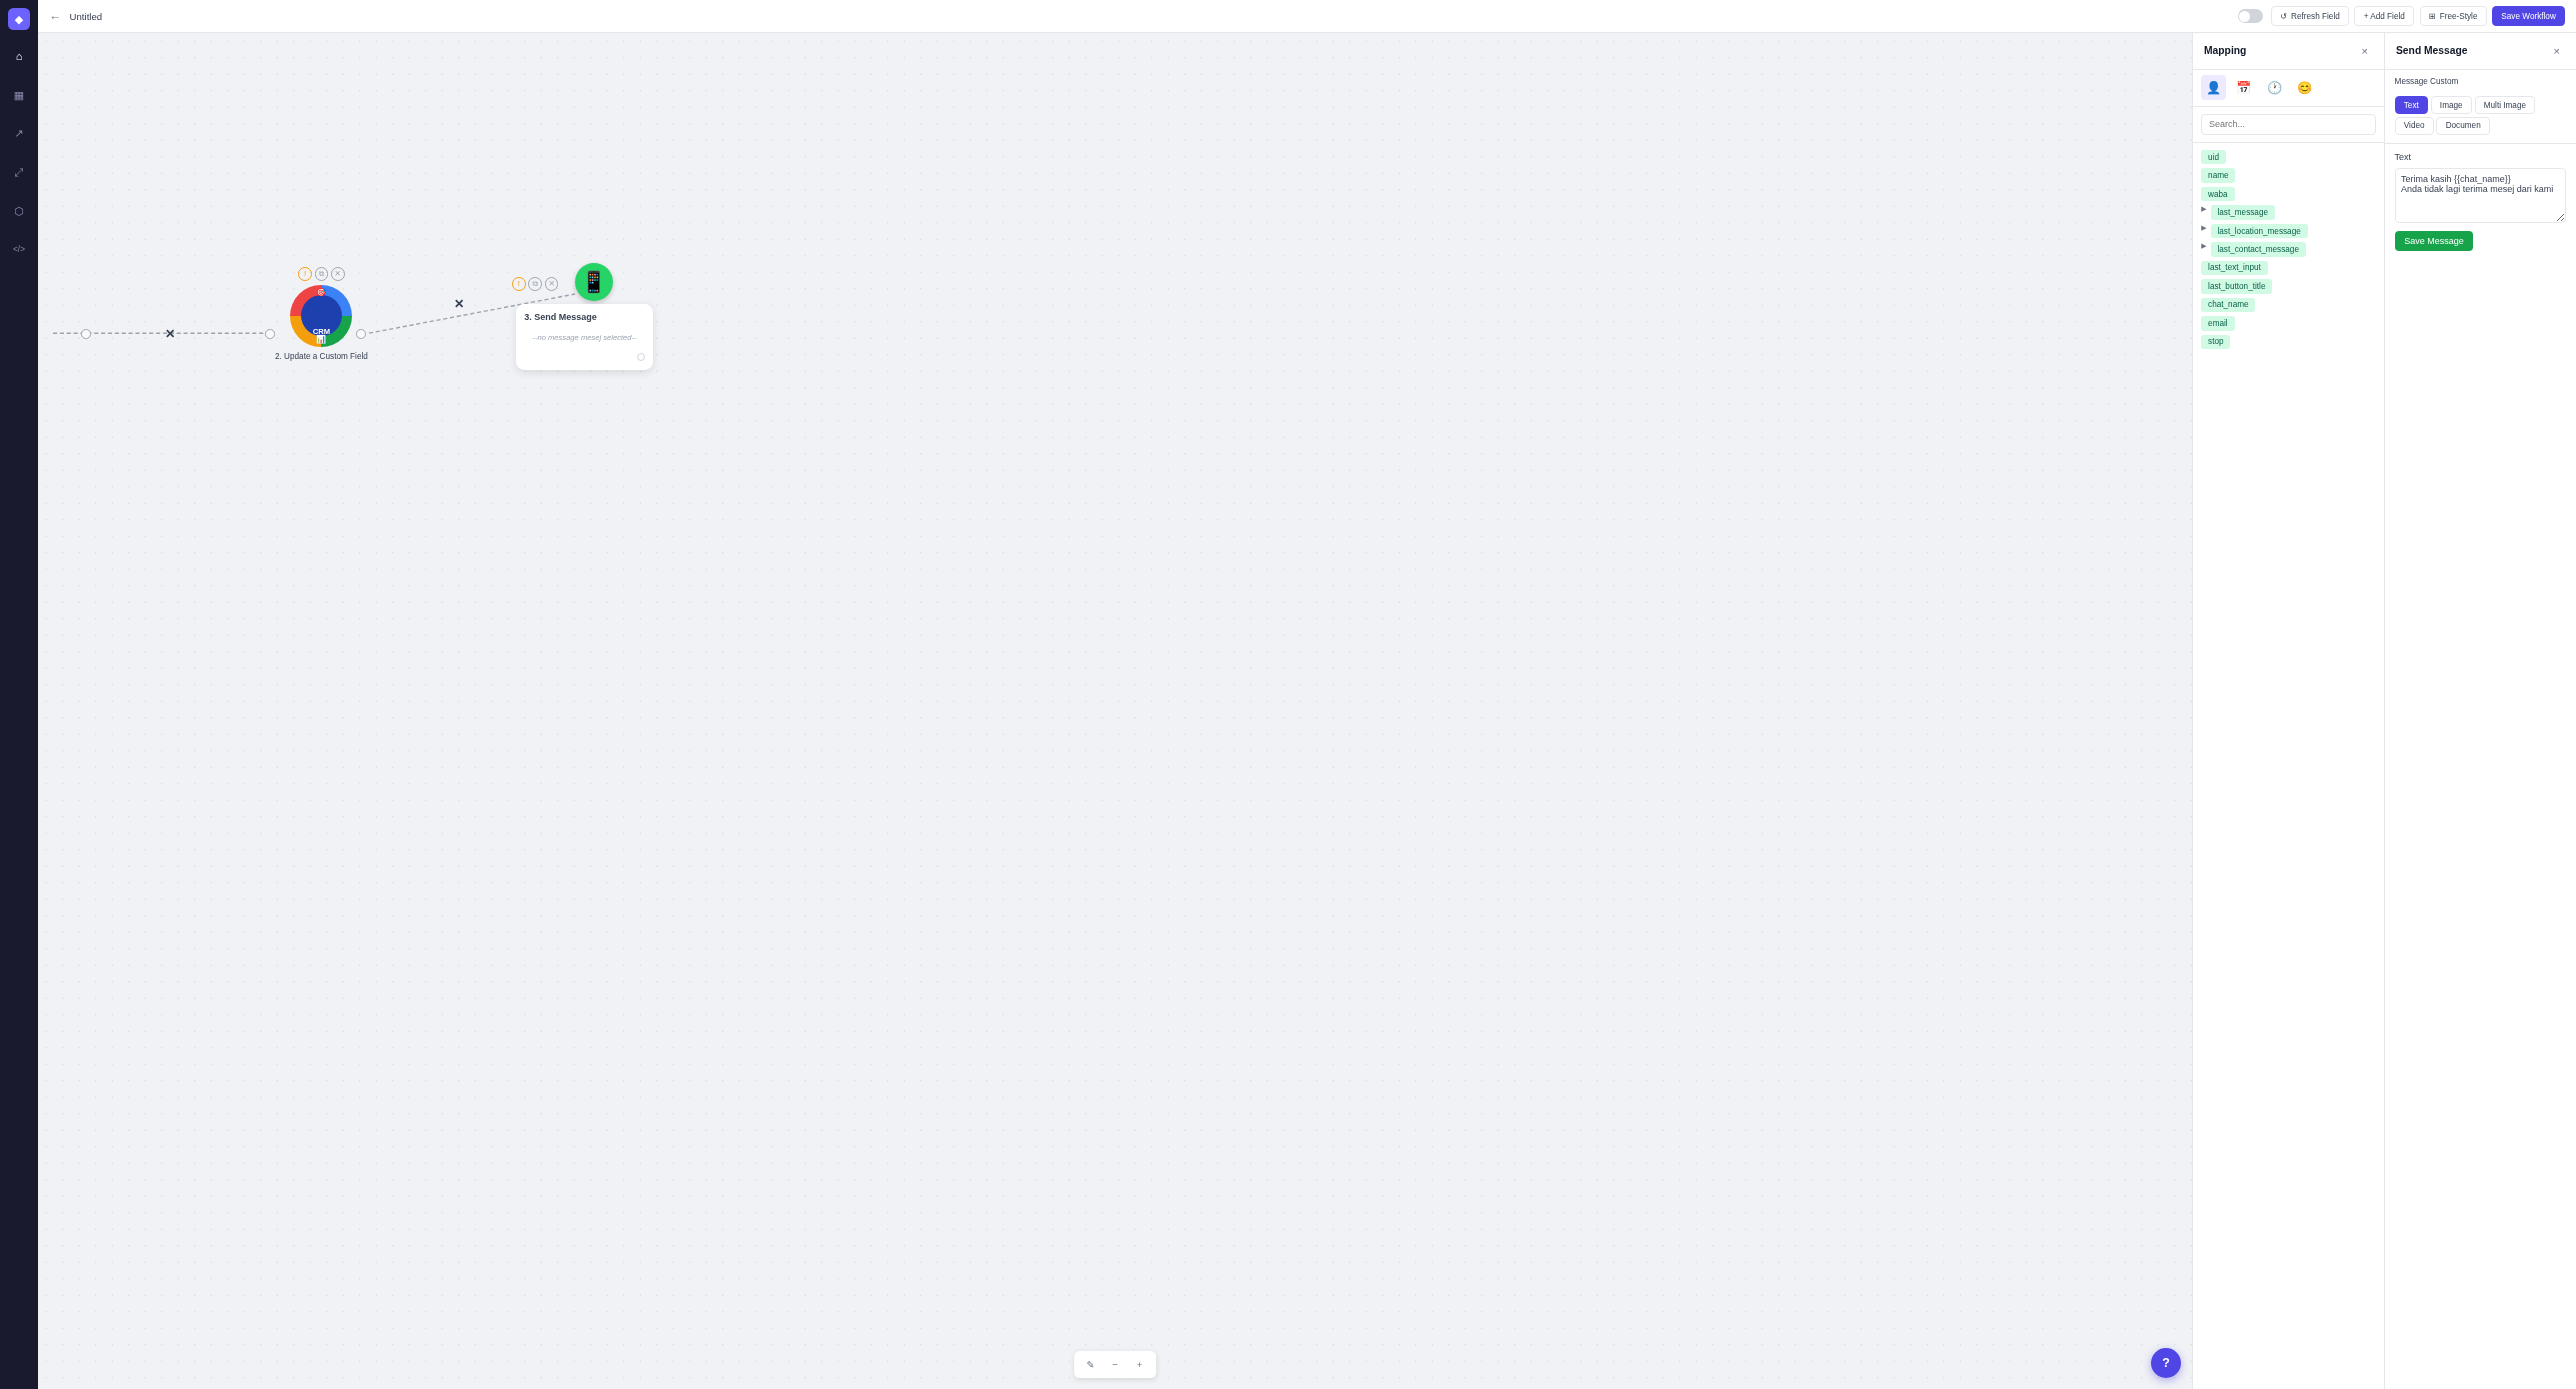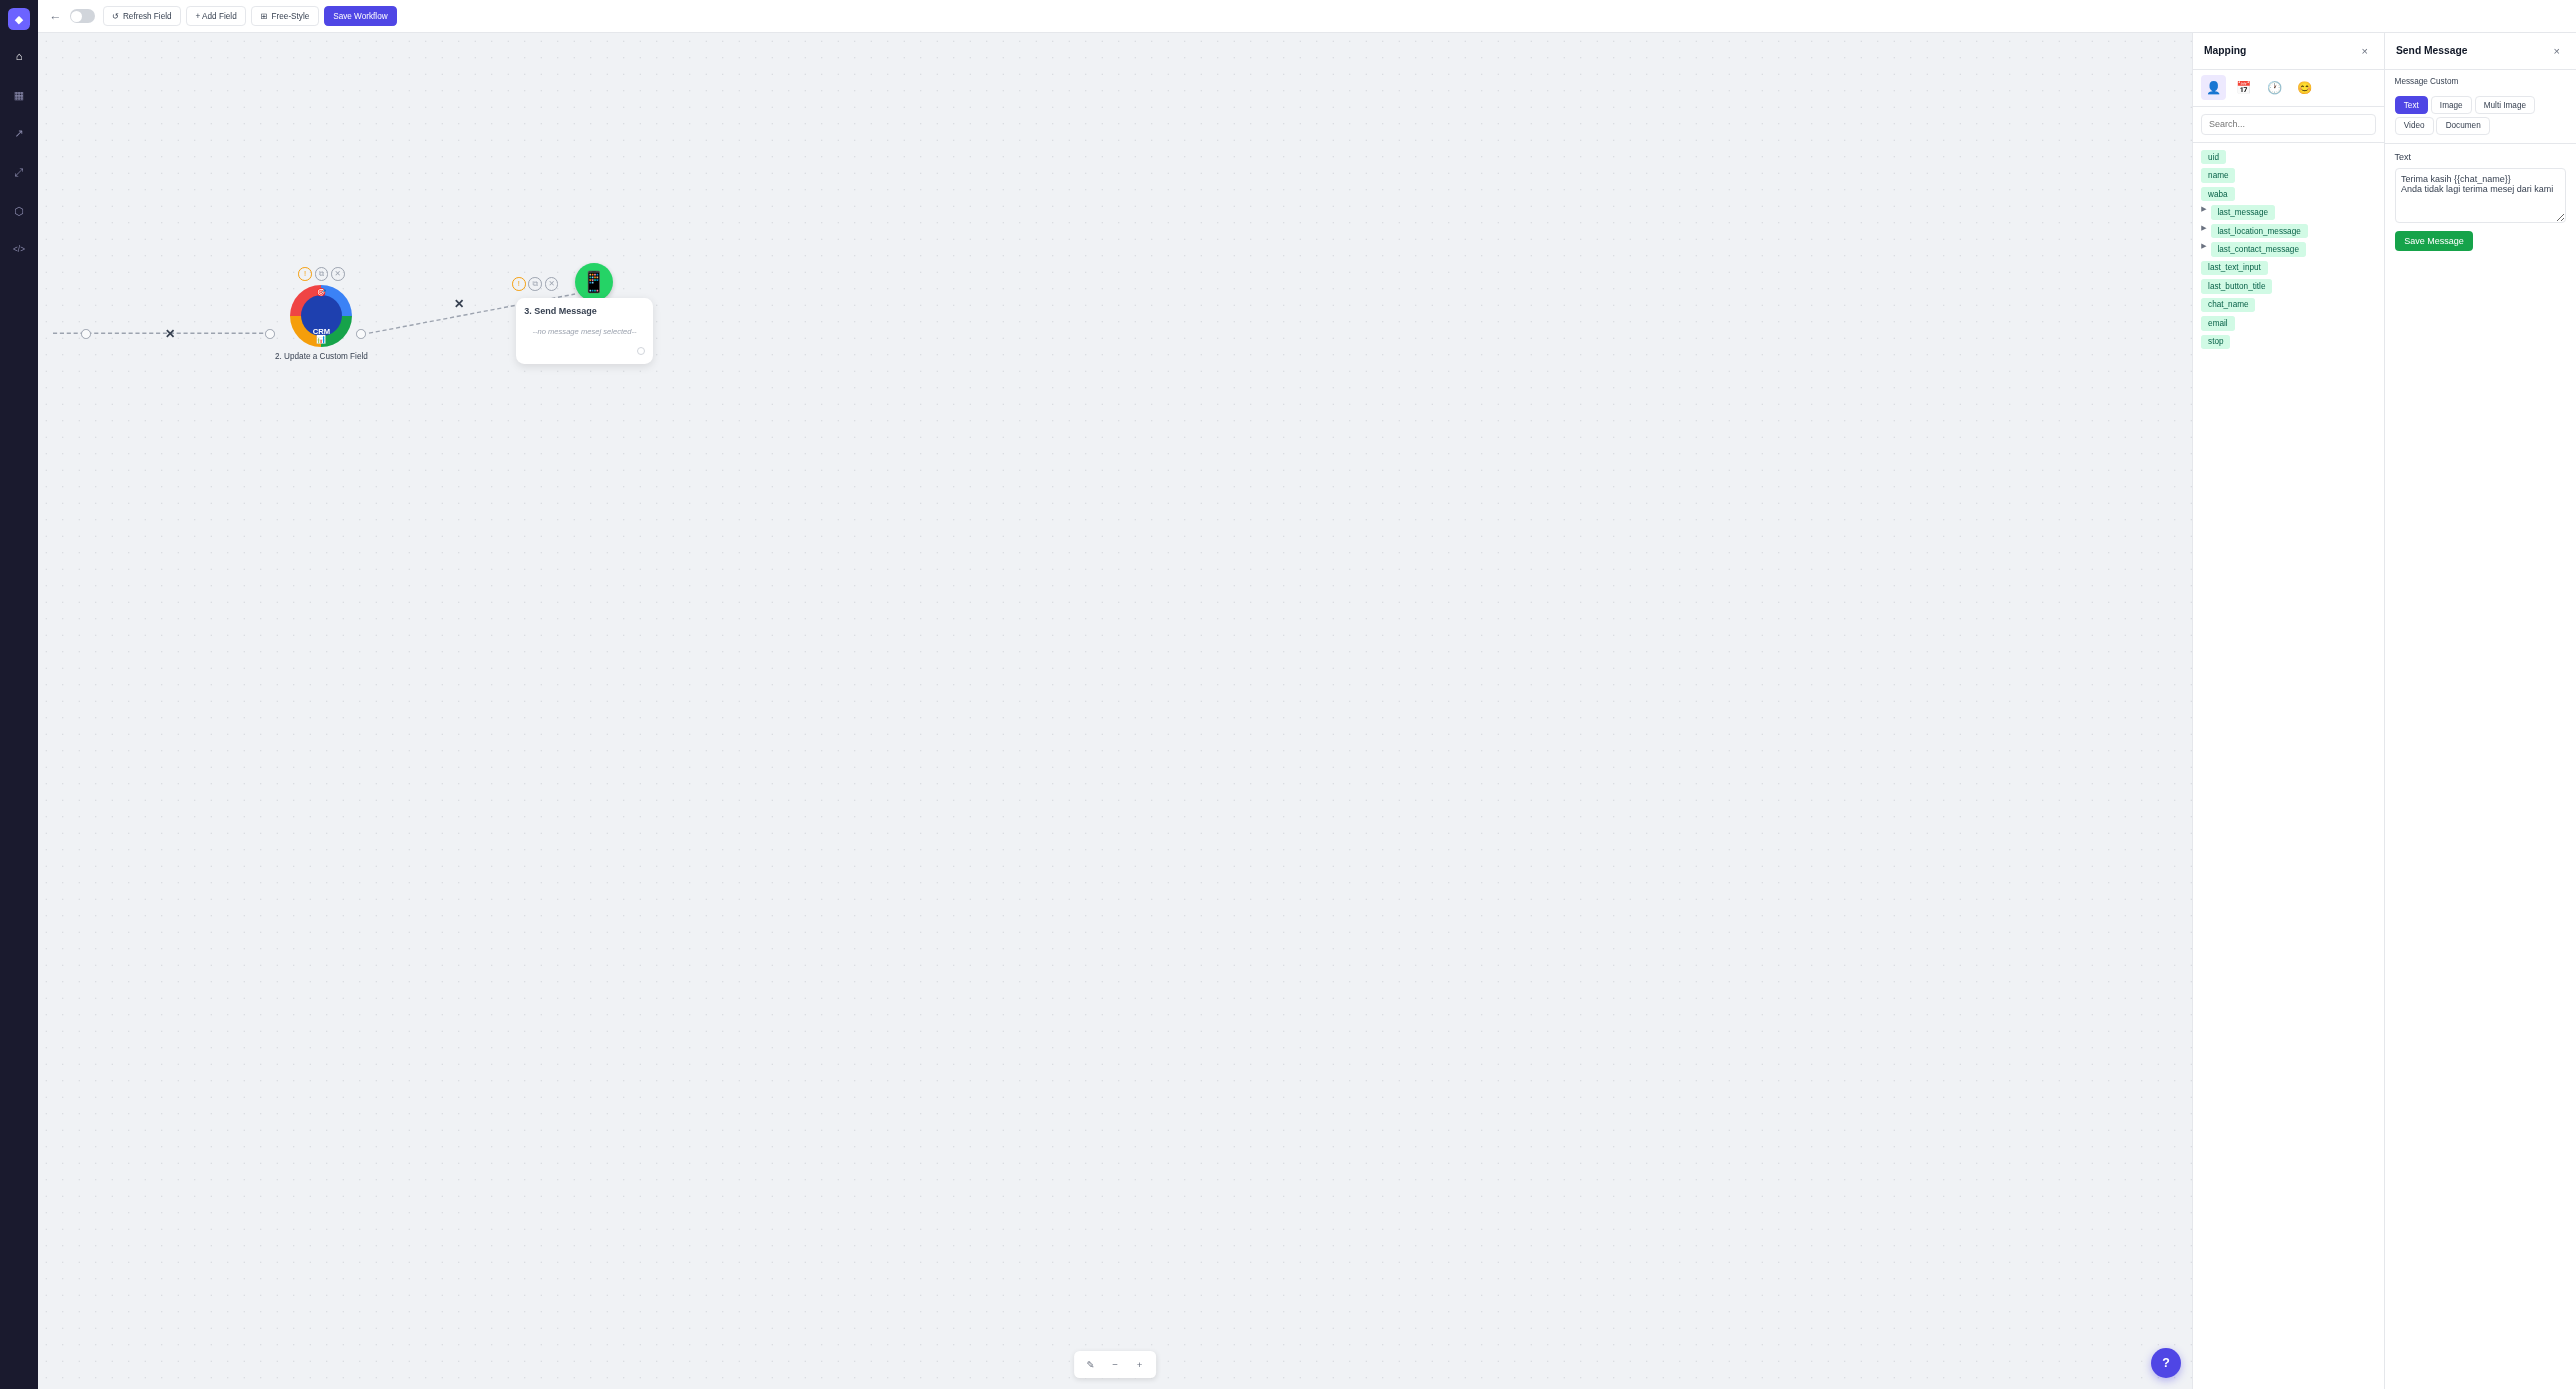--- a/index.html
+++ b/index.html
@@ -390,20 +390,21 @@
     <div class="sidebar-icon">↗</div>
     <div class="sidebar-icon">⤢</div>
     <div class="sidebar-icon">⬡</div>
     <div class="sidebar-icon" style="font-size:8.2px">&lt;/&gt;</div>
   </div>
 
   <div class="main-area">
 
     <div class="topbar">
       <div class="topbar-back">←</div>
+      <span class="topbar-title">Untitled</span>
       <div class="topbar-toggle"></div>
       <div class="topbar-actions">
         <button class="topbar-btn">
           <span>↺</span>
           <span>Refresh Field</span>
         </button>
         <button class="topbar-btn">
           <span>+ Add Field</span>
         </button>
         <button class="topbar-btn">
@@ -461,21 +462,21 @@
               <span>📱</span>
             </div>
           </div>
 
           <div style="position:absolute; left:474px; top:244px; display:flex; gap:2.7px;">
             <button class="node-ctrl-btn node-ctrl-info">!</button>
             <button class="node-ctrl-btn node-ctrl-copy">⧉</button>
             <button class="node-ctrl-btn node-ctrl-close">✕</button>
           </div>
 
-          <div class="wa-node" style="left:478px; top:265px;">
+          <div class="wa-node" style="left:478px; top:271px;">
             <div class="wa-node-header">
               <span style="font-size:9px; font-weight:600; color:#374151;">3. Send Message</span>
             </div>
             <div class="wa-node-content">--no message mesej selected--</div>
             <div class="wa-node-bottom">
               <div class="wa-connector"></div>
             </div>
           </div>
 
         </div>

